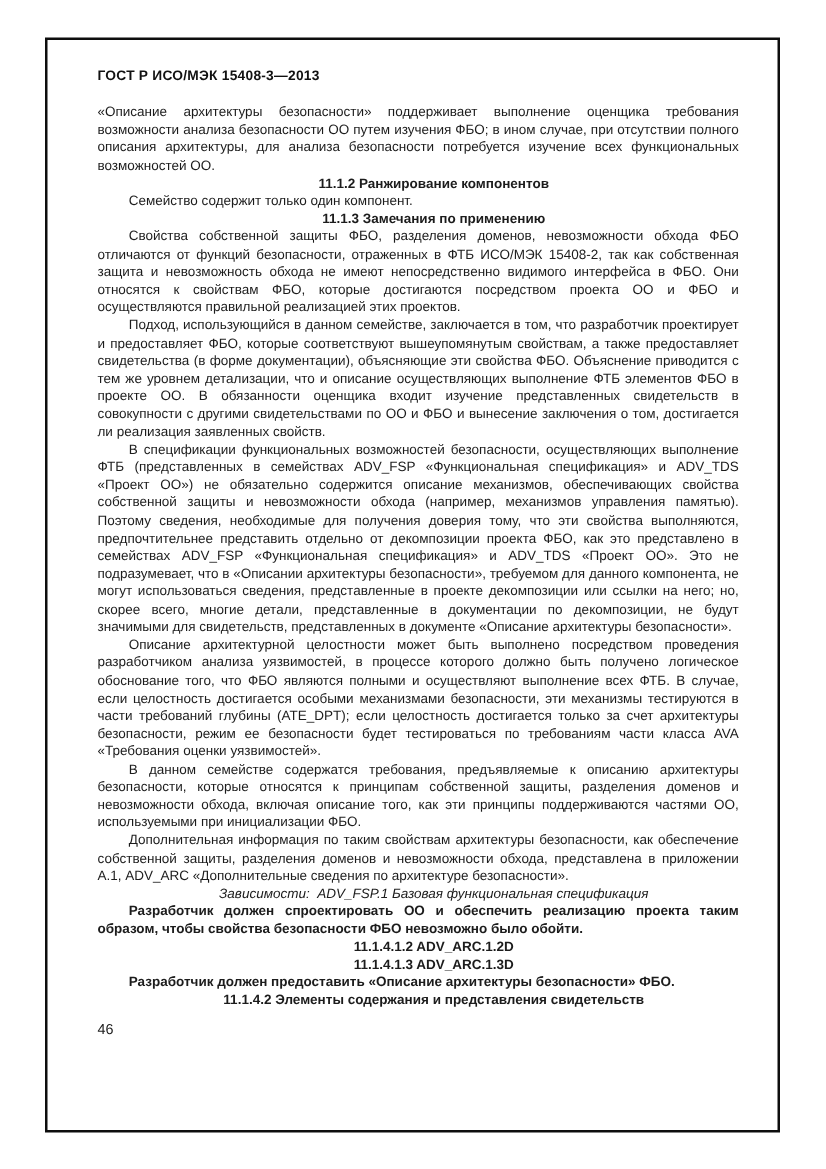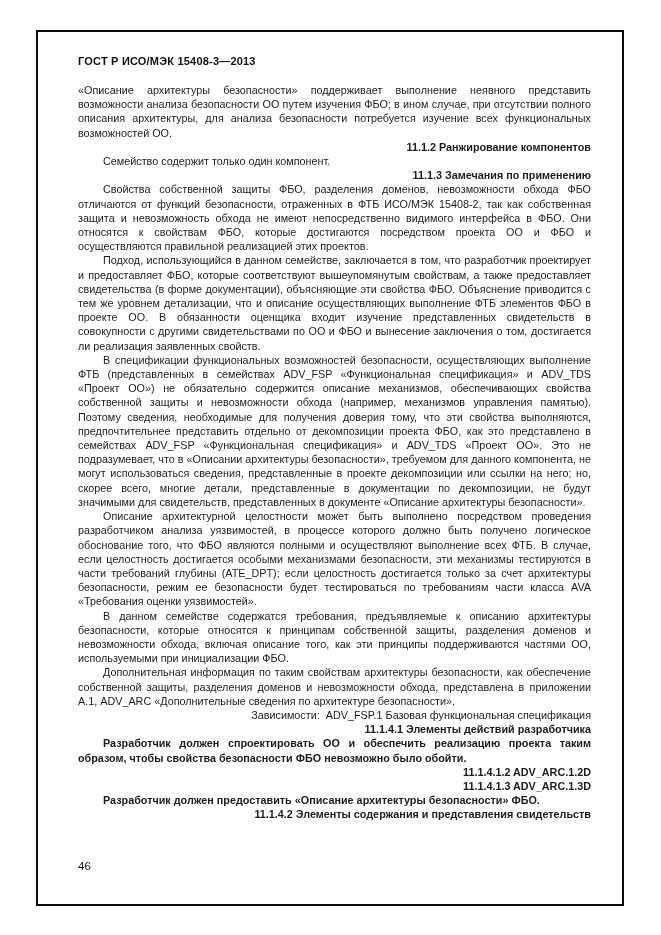--- a/index.html
+++ b/index.html
@@ -35,51 +35,50 @@
   }
   .body-text { width: 513px; }
   .para {
     font-size: 10.8px;
     line-height: 14.2px;
     text-align: justify;
     text-indent: 25px;
     color: #1c1c1c;
   }
   .para.noindent { text-indent: 0; }
-  .para.heading { font-weight: bold; text-align: right; }
+  .para.heading { font-weight: bold; text-align: center; }
   .para.bold { font-weight: bold; }
-  .para.dep { text-align: right; }
+  .para.dep { text-align: center; font-style: italic; }
   .para.dep2 { text-align: left; text-indent: 108px; }
   .page-number {
     position: absolute;
-    left: 78px; top: 860px;
+    left: 78px; top: 818px;
     font-size: 11.5px;
     color: #1c1c1c;
   }
 </style>
 </head>
 <body>
 
 <div class="page">
   <div class="frame"></div>
   <div class="content">
     <div class="doc-header">ГОСТ Р ИСО/МЭК 15408-3—2013</div>
     <div class="body-text">
-        <p class="para body noindent">«Описание архитектуры безопасности» поддерживает выполнение неявного представить возможности анализа безопасности ОО путем изучения ФБО; в ином случае, при отсутствии полного описания архитектуры, для анализа безопасности потребуется изучение всех функциональных возможностей ОО.</p>
+        <p class="para body noindent">«Описание архитектуры безопасности» поддерживает выполнение оценщика требования возможности анализа безопасности ОО путем изучения ФБО; в ином случае, при отсутствии полного описания архитектуры, для анализа безопасности потребуется изучение всех функциональных возможностей ОО.</p>
         <p class="para heading">11.1.2 Ранжирование компонентов</p>
         <p class="para body">Семейство содержит только один компонент.</p>
         <p class="para heading">11.1.3 Замечания по применению</p>
         <p class="para body">Свойства собственной защиты ФБО, разделения доменов, невозможности обхода ФБО отличаются от функций безопасности, отраженных в ФТБ ИСО/МЭК 15408-2, так как собственная защита и невозможность обхода не имеют непосредственно видимого интерфейса в ФБО. Они относятся к свойствам ФБО, которые достигаются посредством проекта ОО и ФБО и осуществляются правильной реализацией этих проектов.</p>
         <p class="para body">Подход, использующийся в данном семействе, заключается в том, что разработчик проектирует и предоставляет ФБО, которые соответствуют вышеупомянутым свойствам, а также предоставляет свидетельства (в форме документации), объясняющие эти свойства ФБО. Объяснение приводится с тем же уровнем детализации, что и описание осуществляющих выполнение ФТБ элементов ФБО в проекте ОО. В обязанности оценщика входит изучение представленных свидетельств в совокупности с другими свидетельствами по ОО и ФБО и вынесение заключения о том, достигается ли реализация заявленных свойств.</p>
         <p class="para body">В спецификации функциональных возможностей безопасности, осуществляющих выполнение ФТБ (представленных в семействах ADV_FSP «Функциональная спецификация» и ADV_TDS «Проект ОО») не обязательно содержится описание механизмов, обеспечивающих свойства собственной защиты и невозможности обхода (например, механизмов управления памятью). Поэтому сведения, необходимые для получения доверия тому, что эти свойства выполняются, предпочтительнее представить отдельно от декомпозиции проекта ФБО, как это представлено в семействах ADV_FSP «Функциональная спецификация» и ADV_TDS «Проект ОО». Это не подразумевает, что в «Описании архитектуры безопасности», требуемом для данного компонента, не могут использоваться сведения, представленные в проекте декомпозиции или ссылки на него; но, скорее всего, многие детали, представленные в документации по декомпозиции, не будут значимыми для свидетельств, представленных в документе «Описание архитектуры безопасности».</p>
         <p class="para body">Описание архитектурной целостности может быть выполнено посредством проведения разработчиком анализа уязвимостей, в процессе которого должно быть получено логическое обоснование того, что ФБО являются полными и осуществляют выполнение всех ФТБ. В случае, если целостность достигается особыми механизмами безопасности, эти механизмы тестируются в части требований глубины (ATE_DPT); если целостность достигается только за счет архитектуры безопасности, режим ее безопасности будет тестироваться по требованиям части класса AVA «Требования оценки уязвимостей».</p>
         <p class="para body">В данном семействе содержатся требования, предъявляемые к описанию архитектуры безопасности, которые относятся к принципам собственной защиты, разделения доменов и невозможности обхода, включая описание того, как эти принципы поддерживаются частями ОО, используемыми при инициализации ФБО.</p>
         <p class="para body">Дополнительная информация по таким свойствам архитектуры безопасности, как обеспечение собственной защиты, разделения доменов и невозможности обхода, представлена в приложении А.1, ADV_ARC «Дополнительные сведения по архитектуре безопасности».</p>
         <p class="para dep">Зависимости:&nbsp;&nbsp;ADV_FSP.1 Базовая функциональная спецификация</p>
-        <p class="para heading">11.1.4.1 Элементы действий разработчика</p>
         <p class="para bold">Разработчик должен спроектировать ОО и обеспечить реализацию проекта таким образом, чтобы свойства безопасности ФБО невозможно было обойти.</p>
         <p class="para heading">11.1.4.1.2 ADV_ARC.1.2D</p>
         <p class="para heading">11.1.4.1.3 ADV_ARC.1.3D</p>
         <p class="para bold">Разработчик должен предоставить «Описание архитектуры безопасности» ФБО.</p>
         <p class="para heading">11.1.4.2 Элементы содержания и представления свидетельств</p>
       </div>
   </div>
   <div class="page-number">46</div>
 </div>
 

